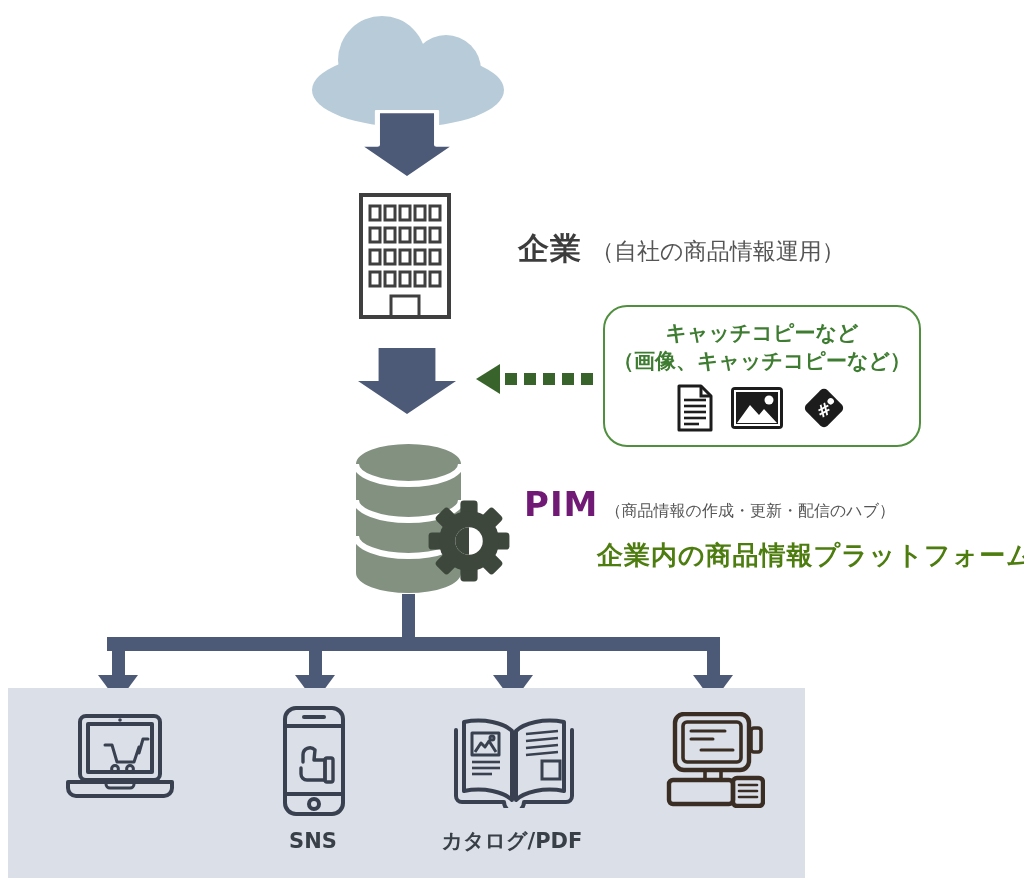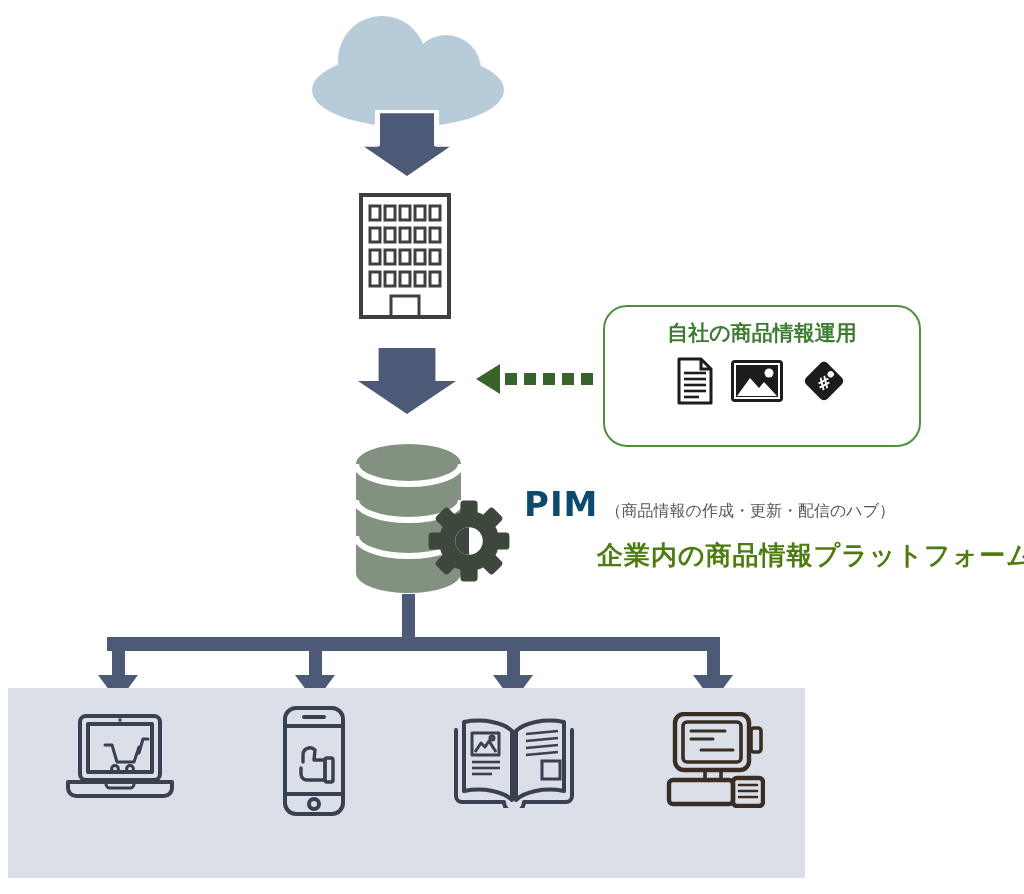--- a/index.html
+++ b/index.html
@@ -22,21 +22,21 @@
 
   
   .dashed-arrow{left:476px;top:364px;width:122px;height:30px;display:flex;align-items:center;}
   .dash-head{width:0;height:0;border-top:15px solid transparent;border-bottom:15px solid transparent;
     border-right:24px solid #38632a;}
   .dash-squares{display:flex;gap:7px;margin-left:5px;}
   .dash-squares span{width:12px;height:12px;background:#38632a;display:block;}
 
   
   .pim-text{left:524px;top:484px;white-space:nowrap;}
-  .pim-name{font-size:34px;font-weight:bold;color:#0c4a6e;letter-spacing:1px;}
+  .pim-name{font-size:34px;font-weight:bold;color:#701a75;letter-spacing:1px;}
   .pim-note{font-size:16px;font-weight:400;color:#555;margin-left:2px;}
   .pim-highlight{left:553px;top:538px;font-size:26px;font-weight:bold;color:#4d7c0f;
     letter-spacing:1px;white-space:nowrap;margin-left:44px;}
 
   
   .conn{background:#4d5a77;}
   .stem{left:402px;top:594px;width:13px;height:50px;}
   .hbar{left:107px;top:637px;width:613px;height:14px;}
   .down-arrow{width:40px;display:flex;flex-direction:column;align-items:center;top:645px;}
   .down-arrow .shaft{width:13px;height:30px;background:#4d5a77;}
@@ -88,38 +88,43 @@
       <rect x="72" y="58" width="10" height="14"></rect>
       <rect x="12" y="80" width="10" height="14"></rect>
         <rect x="27" y="80" width="10" height="14"></rect>
       <rect x="42" y="80" width="10" height="14"></rect>
         <rect x="57" y="80" width="10" height="14"></rect>
       <rect x="72" y="80" width="10" height="14"></rect>
     </g>
     <path d="M33,125 V104 H61 V125" fill="none" stroke="#3f3f3f" stroke-width="3"></path>
   </svg>
 
+  <div class="abs company-text">
+    <span class="company-name">企業</span>
+    <span class="company-note">（自社の商品情報運用）</span>
+  </div>
 
   <svg class="abs" style="left:358px;top:348px;" width="98" height="66" viewBox="0 0 100 100" preserveAspectRatio="none">
     <polygon points="21,0 79,0 79,50 100,50 50,100 0,50 21,50" fill="#4d5a77"></polygon>
   </svg>
 
   <div class="abs dashed-arrow">
     <div class="dash-head"></div>
     <div class="dash-squares">
       <span></span>
         <span></span>
         <span></span>
         <span></span>
         <span></span>
     </div>
   </div>
 
   <div class="abs addon-box">
-    <div class="addon-line">自社の商品情報運用</div>
+    <div class="addon-line">キャッチコピーなど</div>
+    <div class="addon-line">（画像、キャッチコピーなど）</div>
     <div class="addon-icons">
       <svg width="40" height="48" viewBox="0 0 40 48">
         <path d="M4,2 H26 L36,12 V46 H4 Z" fill="#ffffff" stroke="#1c1c1c" stroke-width="3" stroke-linejoin="round"></path>
         <path d="M26,2 V12 H36" fill="none" stroke="#1c1c1c" stroke-width="3"></path>
         <g stroke="#1c1c1c" stroke-width="2.6">
           <line x1="9" y1="16" x2="31" y2="16"></line>
             <line x1="9" y1="22" x2="31" y2="22"></line>
           <line x1="9" y1="28" x2="31" y2="28"></line>
             <line x1="9" y1="34" x2="31" y2="34"></line>
           <line x1="9" y1="40" x2="24" y2="40"></line>
@@ -209,20 +214,21 @@
       <line x1="21" y1="11" x2="41" y2="11"></line>
       <line x1="3" y1="20" x2="59" y2="20"></line>
       <line x1="3" y1="88" x2="59" y2="88"></line>
       <circle cx="31" cy="98" r="5"></circle>
     </g>
     <g fill="none" stroke="#39404f" stroke-width="3.4" stroke-linejoin="round" stroke-linecap="round">
       <path d="M20,56 v-7 a7,7 0 0 1 12,-5 l-1,10 h11 v20 H24 a6,6 0 0 1 -6,-6 v-6"></path>
       <rect x="42" y="52" width="8" height="24" rx="2"></rect>
     </g>
   </svg>
+  <div class="abs channel-label ch2-label">SNS</div>
 
   <svg class="abs" style="left:450px;top:716px;" width="128" height="92" viewBox="0 0 128 92">
     <g fill="none" stroke="#39404f" stroke-width="4" stroke-linejoin="round" stroke-linecap="round">
       <path d="M6,14 V80 a6,6 0 0 0 6,6 H54 a9,9 0 0 0 20,0 H116 a6,6 0 0 0 6,-6 V14"></path>
       <path d="M14,6 C34,2 54,7 62,15 V84 C54,76 34,71 14,75 Z"></path>
       <path d="M114,6 C94,2 74,7 66,15 V84 C74,76 94,71 114,75 Z"></path>
     </g>
     <g fill="none" stroke="#39404f" stroke-width="3" stroke-linejoin="round">
       <rect x="22" y="17" width="27" height="22"></rect>
       <polyline points="25,36 31,27 35,31 39,25 46,36"></polyline>
@@ -232,20 +238,21 @@
       <line x1="22" y1="58" x2="42" y2="58" stroke-width="2.6"></line>
     </g>
     <g fill="none" stroke="#39404f" stroke-width="2.6">
       <line x1="76" y1="18" x2="108" y2="15"></line>
       <line x1="76" y1="25" x2="108" y2="22"></line>
       <line x1="76" y1="32" x2="108" y2="29"></line>
       <line x1="76" y1="39" x2="108" y2="36"></line>
       <rect x="92" y="45" width="18" height="18" stroke-width="3"></rect>
     </g>
   </svg>
+  <div class="abs channel-label ch3-label">カタログ/PDF</div>
 
   <svg class="abs" style="left:663px;top:712px;" width="102" height="96" viewBox="0 0 102 96">
     <g fill="none" stroke="#3a2e24" stroke-width="4.4" stroke-linejoin="round" stroke-linecap="round">
       <rect x="12" y="2" width="74" height="56" rx="9"></rect>
       <rect x="20" y="10" width="58" height="40" rx="4" stroke-width="3.6"></rect>
       <rect x="88" y="16" width="10" height="24" rx="3" stroke-width="3.6"></rect>
       <rect x="42" y="58" width="16" height="10" stroke-width="3.6"></rect>
       <rect x="6" y="68" width="64" height="24" rx="4"></rect>
       <rect x="70" y="66" width="30" height="28" rx="4"></rect>
     </g>

